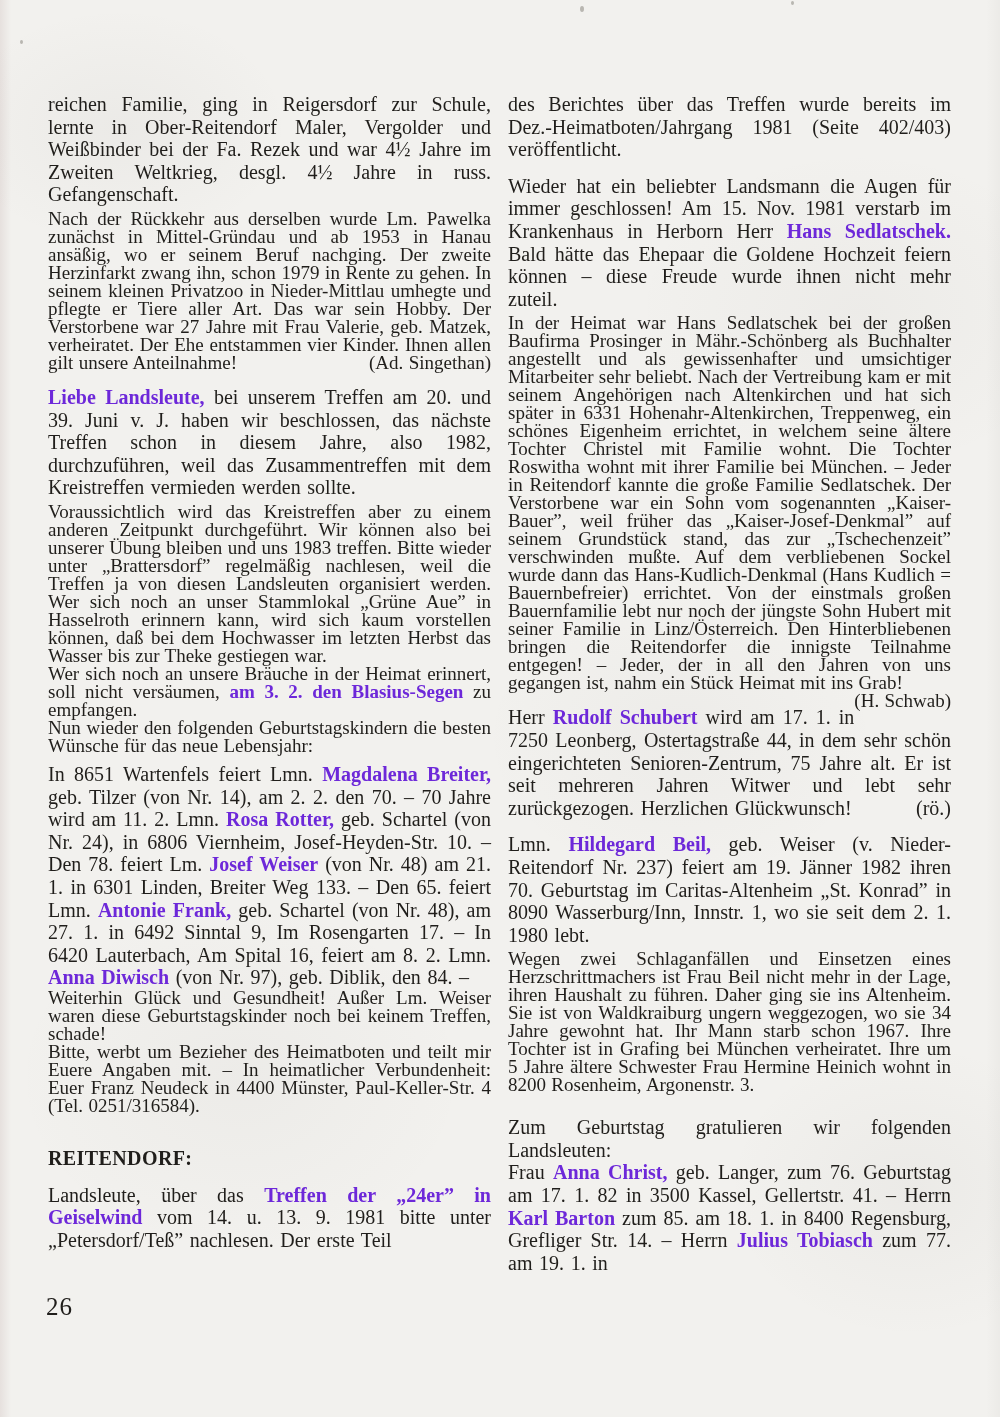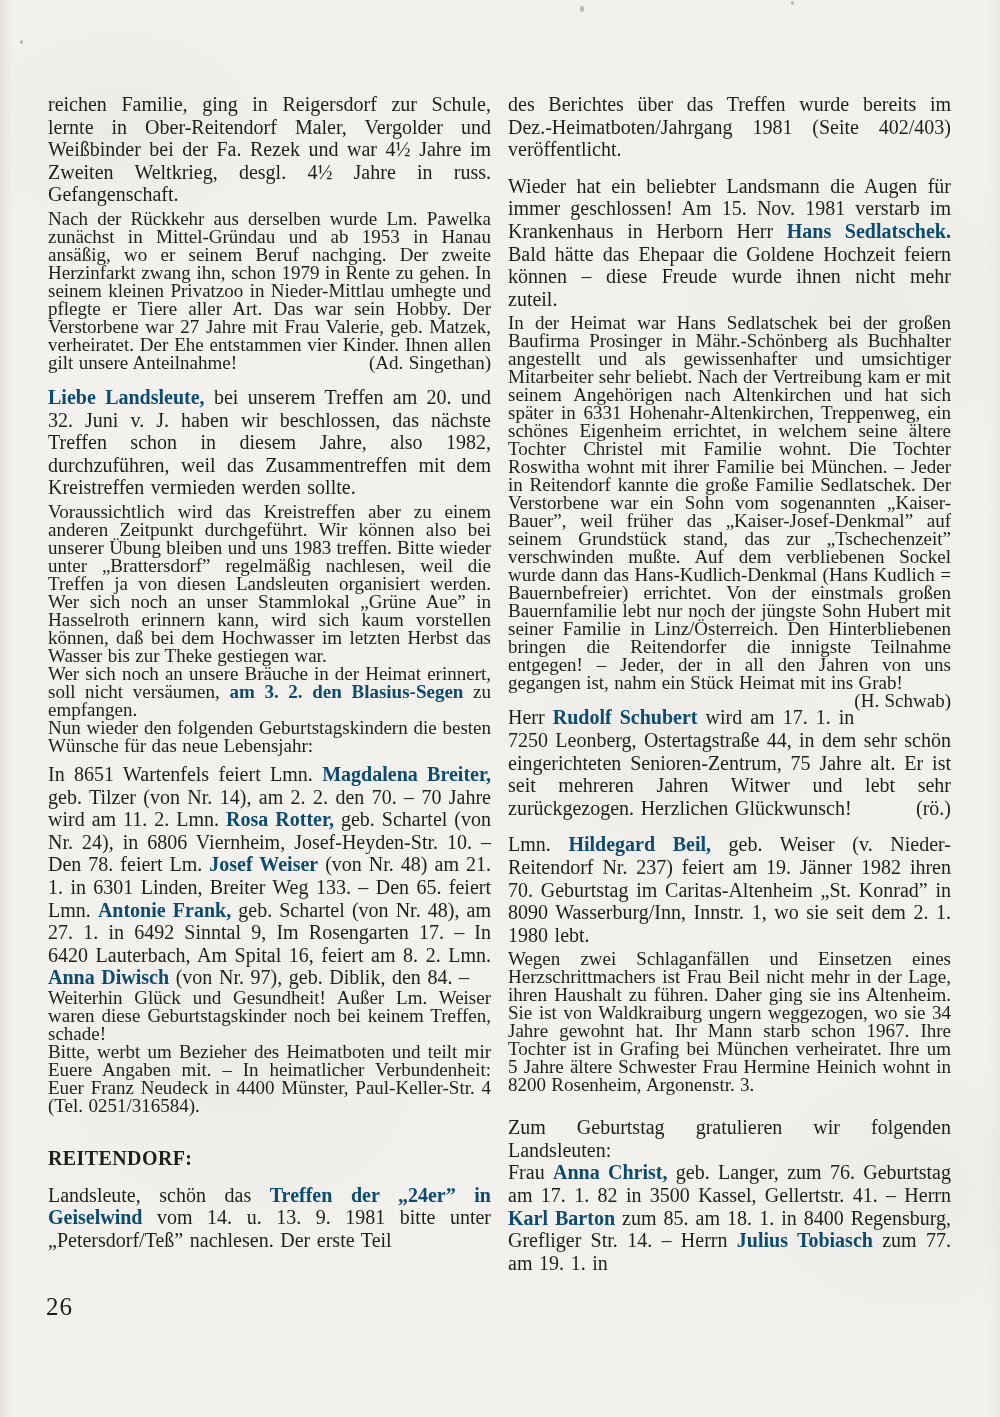--- a/index.html
+++ b/index.html
@@ -31,21 +31,21 @@
   .columns {
     position:absolute; left:48px; top:93px; right:49px;
     display:flex; gap:17px;
   }
   .col { flex:1 1 0; min-width:0; }
 
   .para { text-align:justify; position:relative; }
   .para.lg { font-size:20px;   line-height:22.6px; word-spacing:1.6px; }
   .para.sm { font-size:19px;   line-height:18px;   word-spacing:.6px;  }
   .para.heading { font-size:20px; font-weight:bold; letter-spacing:.4px; text-align:left; }
-  .para .b { font-weight:bold; color:#0c4a6e; }
+  .para .b { font-weight:bold; color:#6d28d9; }
   .para .sig { float:right; }
 
   .gap-none { margin-top:0; }
   .gap-xs   { margin-top:4px; }
   .gap-sm   { margin-top:8px; }
   .gap-md   { margin-top:14px; }
   .gap-lg   { margin-top:22px; }
   .gap-xl   { margin-top:32px; }
 
   .page-number {
@@ -58,29 +58,29 @@
 
 <div class="scan-texture"></div>
 <div class="speck s1"></div>
 <div class="speck s2"></div>
 <div class="speck s3"></div>
 
 <div class="columns">
   <div class="col" id="col-left">
       <div class="para lg gap-none"><span class="">reichen Familie, ging in Reigersdorf zur Schule, lernte in Ober-Reitendorf Maler, Vergolder und Weißbinder bei der Fa. Rezek und war 4½ Jahre im Zweiten Weltkrieg, desgl. 4½ Jahre in russ. Gefangenschaft.</span></div>
       <div class="para sm gap-xs"><span class="">Nach der Rückkehr aus derselben wurde Lm. Pawelka zunächst in Mittel-Gründau und ab 1953 in Hanau ansäßig, wo er seinem Beruf nachging. Der zweite Herzinfarkt zwang ihn, schon 1979 in Rente zu gehen. In seinem kleinen Privatzoo in Nieder-Mittlau umhegte und pflegte er Tiere aller Art. Das war sein Hobby. Der Verstorbene war 27 Jahre mit Frau Valerie, geb. Matzek, verheiratet. Der Ehe entstammen vier Kinder. Ihnen allen gilt unsere Anteilnahme!</span><span class="sig">(Ad. Singethan)</span></div>
-      <div class="para lg gap-md"><span class="b">Liebe Landsleute,</span><span class=""> bei unserem Treffen am 20. und 32. Juni v. J. haben wir beschlossen, das nächste Treffen schon in diesem Jahre, also 1982, durchzuführen, weil das Zusammentreffen mit dem Kreistreffen vermieden werden sollte.</span></div>
+      <div class="para lg gap-md"><span class="b">Liebe Landsleute,</span><span class=""> bei unserem Treffen am 20. und 39. Juni v. J. haben wir beschlossen, das nächste Treffen schon in diesem Jahre, also 1982, durchzuführen, weil das Zusammentreffen mit dem Kreistreffen vermieden werden sollte.</span></div>
       <div class="para sm gap-xs"><span class="">Voraussichtlich wird das Kreistreffen aber zu einem anderen Zeitpunkt durchgeführt. Wir können also bei unserer Übung bleiben und uns 1983 treffen. Bitte wieder unter „Brattersdorf” regelmäßig nachlesen, weil die Treffen ja von diesen Landsleuten organisiert werden. Wer sich noch an unser Stammlokal „Grüne Aue” in Hasselroth erinnern kann, wird sich kaum vorstellen können, daß bei dem Hochwasser im letzten Herbst das Wasser bis zur Theke gestiegen war.</span></div>
       <div class="para sm gap-none"><span class="">Wer sich noch an unsere Bräuche in der Heimat erinnert, soll nicht versäumen, </span><span class="b">am 3. 2. den Blasius-Segen</span><span class=""> zu empfangen.</span></div>
       <div class="para sm gap-none"><span class="">Nun wieder den folgenden Geburtstagskindern die besten Wünsche für das neue Lebensjahr:</span></div>
       <div class="para lg gap-sm"><span class="">In 8651 Wartenfels feiert Lmn. </span><span class="b">Magdalena Breiter,</span><span class=""> geb. Tilzer (von Nr. 14), am 2. 2. den 70. – 70 Jahre wird am 11. 2. Lmn. </span><span class="b">Rosa Rotter,</span><span class=""> geb. Schartel (von Nr. 24), in 6806 Viernheim, Josef-Heyden-Str. 10. – Den 78. feiert Lm. </span><span class="b">Josef Weiser</span><span class=""> (von Nr. 48) am 21. 1. in 6301 Linden, Breiter Weg 133. – Den 65. feiert Lmn. </span><span class="b">Antonie Frank,</span><span class=""> geb. Schartel (von Nr. 48), am 27. 1. in 6492 Sinntal 9, Im Rosengarten 17. – In 6420 Lauterbach, Am Spital 16, feiert am 8. 2. Lmn. </span><span class="b">Anna Diwisch</span><span class=""> (von Nr. 97), geb. Diblik, den 84. –</span></div>
       <div class="para sm gap-none"><span class="">Weiterhin Glück und Gesundheit! Außer Lm. Weiser waren diese Geburtstagskinder noch bei keinem Treffen, schade!</span></div>
       <div class="para sm gap-none"><span class="">Bitte, werbt um Bezieher des Heimatboten und teilt mir Euere Angaben mit. – In heimatlicher Verbundenheit: Euer Franz Neudeck in 4400 Münster, Paul-Keller-Str. 4 (Tel. 0251/316584).</span></div>
       <div class="para heading gap-xl"><span class="">REITENDORF:</span></div>
-      <div class="para lg gap-md"><span class="">Landsleute, schön das </span><span class="b">Treffen der „24er” in Geiselwind</span><span class=""> vom 14. u. 13. 9. 1981 bitte unter „Petersdorf/Teß” nachlesen. Der erste Teil</span></div>
+      <div class="para lg gap-md"><span class="">Landsleute, über das </span><span class="b">Treffen der „24er” in Geiselwind</span><span class=""> vom 14. u. 13. 9. 1981 bitte unter „Petersdorf/Teß” nachlesen. Der erste Teil</span></div>
     </div>
   <div class="col" id="col-right">
       <div class="para lg gap-none"><span class="">des Berichtes über das Treffen wurde bereits im Dez.-Heimatboten/Jahrgang 1981 (Seite 402/403) veröffentlicht.</span></div>
       <div class="para lg gap-md"><span class="">Wieder hat ein beliebter Landsmann die Augen für immer geschlossen! Am 15. Nov. 1981 verstarb im Krankenhaus in Herborn Herr </span><span class="b">Hans Sedlatschek.</span><span class=""> Bald hätte das Ehepaar die Goldene Hochzeit feiern können – diese Freude wurde ihnen nicht mehr zuteil.</span></div>
       <div class="para sm gap-xs"><span class="">In der Heimat war Hans Sedlatschek bei der großen Baufirma Prosinger in Mähr.-Schönberg als Buchhalter angestellt und als gewissenhafter und umsichtiger Mitarbeiter sehr beliebt. Nach der Vertreibung kam er mit seinem Angehörigen nach Altenkirchen und hat sich später in 6331 Hohenahr-Altenkirchen, Treppenweg, ein schönes Eigenheim errichtet, in welchem seine ältere Tochter Christel mit Familie wohnt. Die Tochter Roswitha wohnt mit ihrer Familie bei München. – Jeder in Reitendorf kannte die große Familie Sedlatschek. Der Verstorbene war ein Sohn vom sogenannten „Kaiser-Bauer”, weil früher das „Kaiser-Josef-Denkmal” auf seinem Grundstück stand, das zur „Tschechenzeit” verschwinden mußte. Auf dem verbliebenen Sockel wurde dann das Hans-Kudlich-Denkmal (Hans Kudlich = Bauernbefreier) errichtet. Von der einstmals großen Bauernfamilie lebt nur noch der jüngste Sohn Hubert mit seiner Familie in Linz/Österreich. Den Hinterbliebenen bringen die Reitendorfer die innigste Teilnahme entgegen! – Jeder, der in all den Jahren von uns gegangen ist, nahm ein Stück Heimat mit ins Grab!</span><span class="sig">(H. Schwab)</span></div>
       <div class="para lg gap-md"><span class="">Herr </span><span class="b">Rudolf Schubert</span><span class=""> wird am 17. 1. in 7250 Leonberg, Ostertagstraße 44, in dem sehr schön eingerichteten Senioren-Zentrum, 75 Jahre alt. Er ist seit mehreren Jahren Witwer und lebt sehr zurückgezogen. Herzlichen Glückwunsch!</span><span class="sig">(rö.)</span></div>
       <div class="para lg gap-md"><span class="">Lmn. </span><span class="b">Hildegard Beil,</span><span class=""> geb. Weiser (v. Nieder-Reitendorf Nr. 237) feiert am 19. Jänner 1982 ihren 70. Geburtstag im Caritas-Altenheim „St. Konrad” in 8090 Wasserburg/Inn, Innstr. 1, wo sie seit dem 2. 1. 1980 lebt.</span></div>
       <div class="para sm gap-xs"><span class="">Wegen zwei Schlaganfällen und Einsetzen eines Herzschrittmachers ist Frau Beil nicht mehr in der Lage, ihren Haushalt zu führen. Daher ging sie ins Altenheim. Sie ist von Waldkraiburg ungern weggezogen, wo sie 34 Jahre gewohnt hat. Ihr Mann starb schon 1967. Ihre Tochter ist in Grafing bei München verheiratet. Ihre um 5 Jahre ältere Schwester Frau Hermine Heinich wohnt in 8200 Rosenheim, Argonenstr. 3.</span></div>
       <div class="para lg gap-lg"><span class="">Zum Geburtstag gratulieren wir folgenden Landsleuten:</span></div>
       <div class="para lg gap-none"><span class="">Frau </span><span class="b">Anna Christ,</span><span class=""> geb. Langer, zum 76. Geburtstag am 17. 1. 82 in 3500 Kassel, Gellertstr. 41. – Herrn </span><span class="b">Karl Barton</span><span class=""> zum 85. am 18. 1. in 8400 Regensburg, Grefliger Str. 14. – Herrn </span><span class="b">Julius Tobiasch</span><span class=""> zum 77. am 19. 1. in</span></div>

